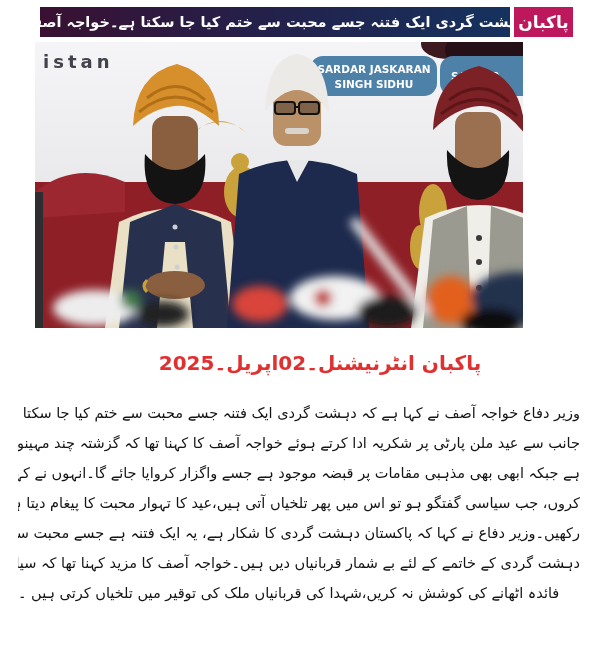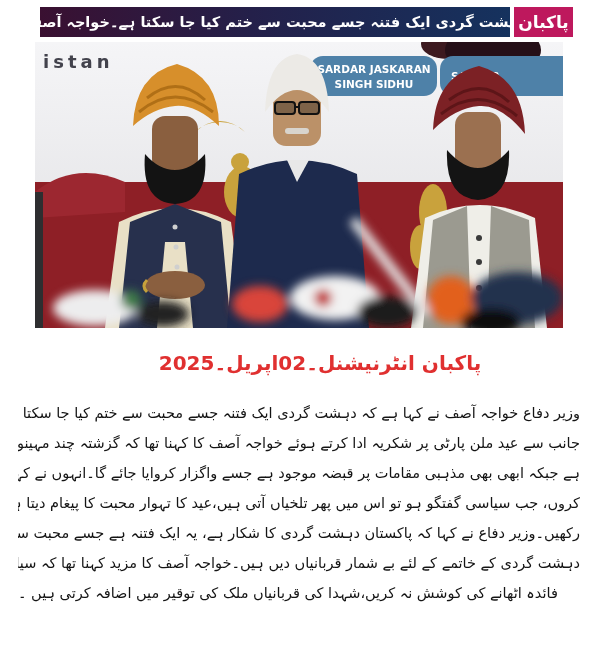--- a/index.html
+++ b/index.html
@@ -12,21 +12,21 @@
   .brand{background:#be185d;color:#ffffff;font-weight:bold;font-size:17px;
          width:59px;display:flex;align-items:center;justify-content:center;
          direction:rtl;line-height:1;}
   .brand-sep{width:4px;background:#ffffff;}
   .headline-bar{flex:1;background:linear-gradient(to left,#15325e,#24204a 55%,#3a1031);
                 color:#ffffff;display:flex;align-items:center;justify-content:center;
                 direction:rtl;font-size:14.5px;font-weight:bold;padding:0 8px;
                 white-space:nowrap;overflow:hidden;}
 
   
-  .photo{position:absolute;left:35px;top:42px;width:528px;height:286px;overflow:hidden;
+  .photo{position:absolute;left:35px;top:42px;width:488px;height:286px;overflow:hidden;
          background:linear-gradient(#f4f4f6,#e1e1e4);}
   .photo svg{display:block;}
 
   
   .caption{position:absolute;left:0;top:350px;width:600px;height:26px;line-height:26px;
            text-align:center;color:#e03030;font-weight:bold;font-size:20px;direction:rtl;padding-left:20px;}
 
   
   .article{position:absolute;left:18px;top:398px;width:562px;direction:rtl;color:#141414;}
   .article .line{height:30px;line-height:30px;font-size:14.5px;white-space:nowrap;
@@ -151,16 +151,16 @@
 
   <div class="caption">پاکبان انٹرنیشنل۔02اپریل۔2025</div>
 
   <div class="article">
     <div class="line">وزیر دفاع خواجہ آصف نے کہا ہے کہ دہشت گردی ایک فتنہ جسے محبت سے ختم کیا جا سکتا ہے۔اپنے آبائی حلقے سیالکوٹ میں سکھ برادری کی</div>
     <div class="line">جانب سے عید ملن پارٹی پر شکریہ ادا کرتے ہوئے خواجہ آصف کا کہنا تھا کہ گزشتہ چند مہینوں میں بابا گرونانک کی جگہ پر قبضے کو واگزار کروایا گیا</div>
     <div class="line">ہے جبکہ ابھی بھی مذہبی مقامات پر قبضہ موجود ہے جسے واگزار کروایا جائے گا۔انہوں نے کہا کہ عید کے موقع پر چاہتا ہوں کہ سیاسی گفتگو نہ</div>
     <div class="line">کروں، جب سیاسی گفتگو ہو تو اس میں پھر تلخیاں آتی ہیں،عید کا تہوار محبت کا پیغام دیتا ہے،مسلم امہ اس روز بھائی چارے کی روایت کو قائم</div>
     <div class="line">رکھیں۔وزیر دفاع نے کہا کہ پاکستان دہشت گردی کا شکار ہے، یہ ایک فتنہ ہے جسے محبت سے ختم کیا جا سکتا ہے،ہماری سکیورٹی فورسز نے</div>
     <div class="line">دہشت گردی کے خاتمے کے لئے بے شمار قربانیاں دیں ہیں۔خواجہ آصف کا مزید کہنا تھا کہ سیاسی لوگ اس فتنے اور خودریزی سے سیاسی</div>
-    <div class="line last">فائدہ اٹھانے کی کوشش نہ کریں،شہدا کی قربانیاں ملک کی توقیر میں اضافہ کرتی ہیں ۔</div>
+    <div class="line last">فائدہ اٹھانے کی کوشش نہ کریں،شہدا کی قربانیاں ملک کی توقیر میں تلخیاں کرتی ہیں ۔</div>
   </div>
 
 </div>
 
 </body></html>

